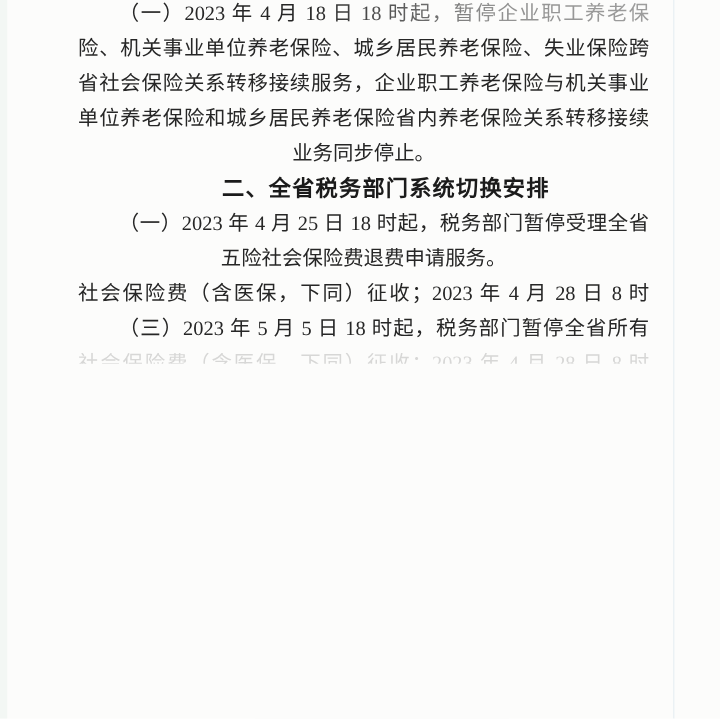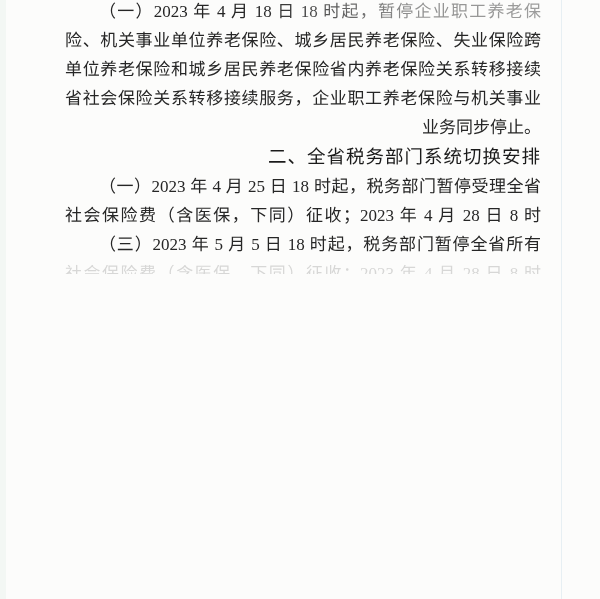--- a/index.html
+++ b/index.html
@@ -19,25 +19,25 @@
     height:29.1px;
     line-height:29.1px;
     font-size:17px;
     letter-spacing:0;
   }
   .fill{
     text-align:justify;
     text-align-last:justify;
     text-justify:inter-character;
   }
-  .end{ text-align:right; }
+  .end{ text-align:center; }
   .indent{ text-indent:2em; }
   .heading{
     font-family:"Liberation Sans","DejaVu Sans",sans-serif;
-    font-weight:400;
+    font-weight:700;
     font-size:18.5px;
     letter-spacing:1px;
     color:#1b1b1b;
   }
   .ghost{
     opacity:.17;
     clip-path:inset(6px 0 14px 0);
     filter:blur(.3px);
   }
   
@@ -63,34 +63,35 @@
 </head>
 <body>
 
 <div class="page">
 
   <div class="textcol">
 
     <div>
       <div class="line fill indent">（一）2023 年 4 月 18 日 18 时起，暂停企业职工养老保</div>
       <div class="line fill">险、机关事业单位养老保险、城乡居民养老保险、失业保险跨</div>
+      <div class="line fill">省社会保险关系转移接续服务，企业职工养老保险与机关事业</div>
       <div class="line fill">单位养老保险和城乡居民养老保险省内养老保险关系转移接续</div>
-      <div class="line fill">省社会保险关系转移接续服务，企业职工养老保险与机关事业</div>
       <div class="line end">业务同步停止。</div>
     </div>
 
 
 
     <div>
     </div>
 
     <div class="line heading indent end">二、全省税务部门系统切换安排</div>
 
     <div>
       <div class="line fill indent">（一）2023 年 4 月 25 日 18 时起，税务部门暂停受理全省</div>
+      <div class="line end">五险社会保险费退费申请服务。</div>
     </div>
 
     <div>
       <div class="line fill">社会保险费（含医保，下同）征收；2023 年 4 月 28 日 8 时</div>
     </div>
 
     <div>
       <div class="line fill indent">（三）2023 年 5 月 5 日 18 时起，税务部门暂停全省所有</div>
       <div class="line fill ghost">社会保险费（含医保，下同）征收；2023 年 4 月 28 日 8 时</div>
     </div>

